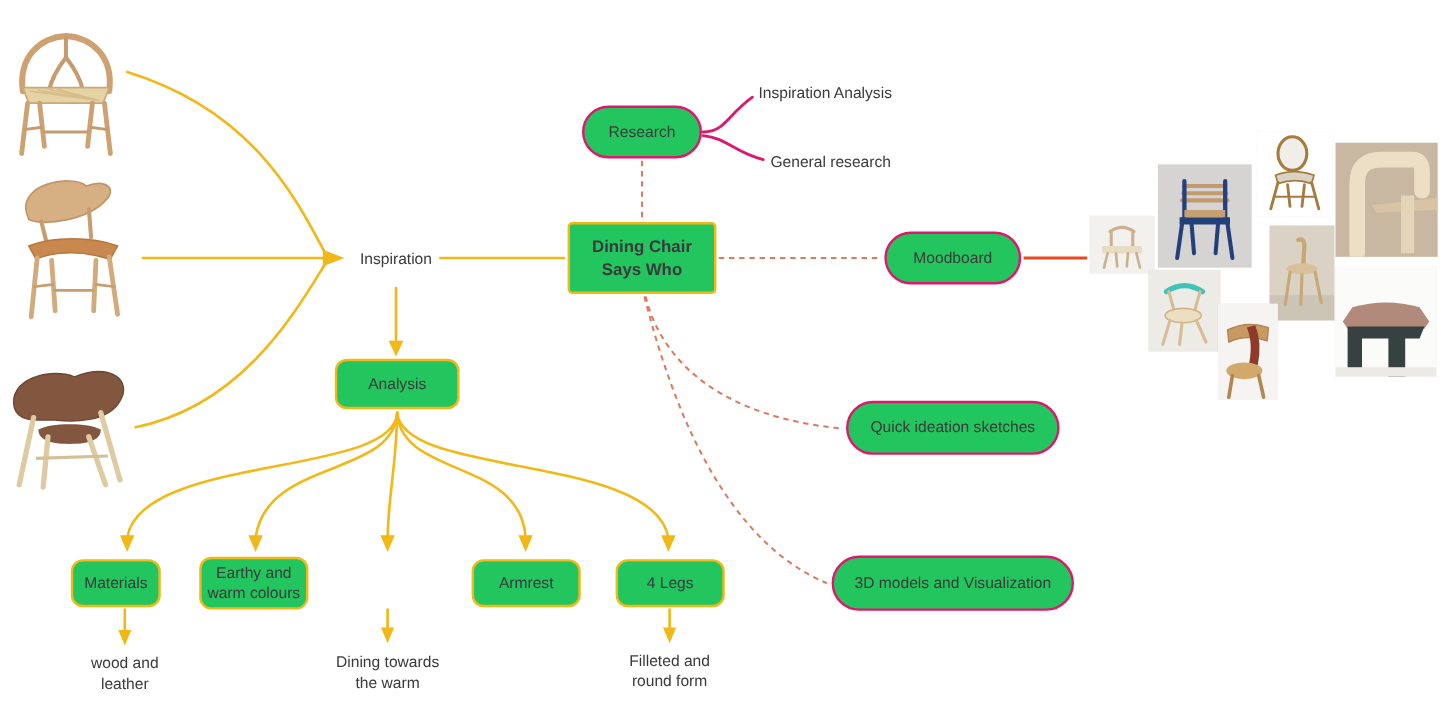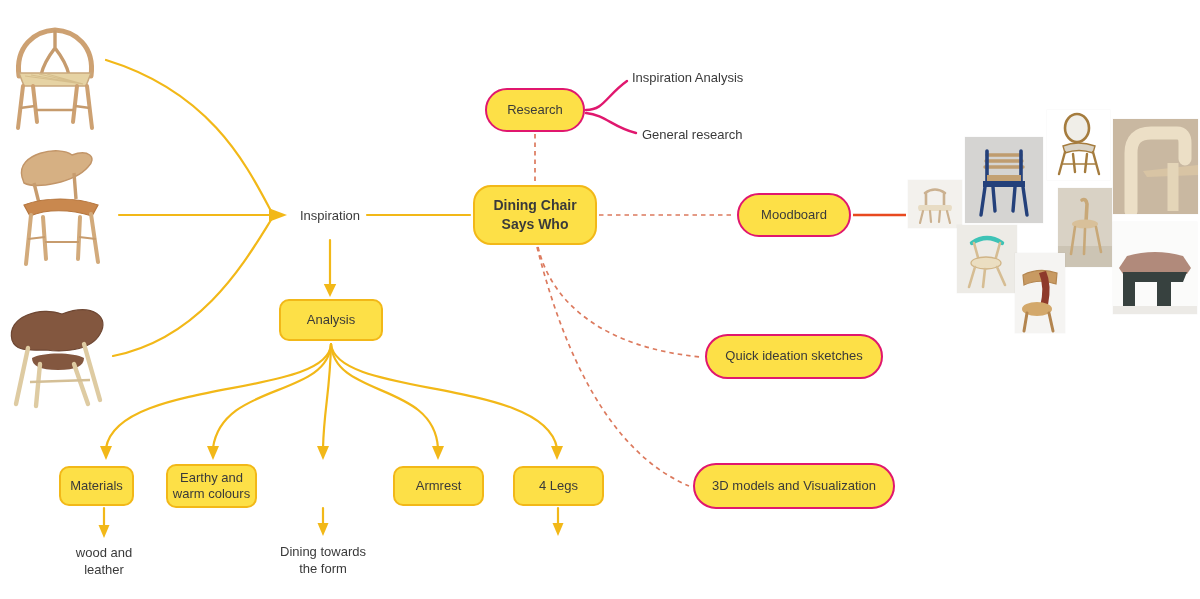--- a/index.html
+++ b/index.html
@@ -9,26 +9,26 @@
   *{margin:0;padding:0;box-sizing:border-box;}
   html,body{background:#fff;}
   body{font-family:"Liberation Sans","DejaVu Sans",sans-serif;color:var(--text);}
   .canvas{position:relative;width:1200px;height:599px;background:#ffffff;overflow:hidden;}
   .canvas svg.overlay{position:absolute;left:0;top:0;z-index:1;}
   .s-yellow{stroke:var(--yellow);stroke-width:2.2;fill:none;stroke-linecap:round;}
   .s-pink{stroke:var(--pink);stroke-width:2.4;fill:none;stroke-linecap:round;}
   .s-salmon{stroke:var(--salmon);stroke-width:1.7;fill:none;stroke-dasharray:4.5 4;}
   .s-red{stroke:var(--red);stroke-width:2.4;fill:none;}
   .f-yellow{fill:var(--yellow);stroke:none;}
-  .node{position:absolute;z-index:3;background:#fde047;display:flex;flex-direction:column;
+  .node{position:absolute;z-index:3;background:#22c55e;display:flex;flex-direction:column;
         align-items:center;justify-content:center;text-align:center;font-size:13px;
         line-height:1.25;color:var(--text);}
   .y-node{border:2.4px solid var(--yellow);border-radius:10px;}
   .p-node{border:2.6px solid var(--pink);border-radius:23px;}
-  .center-node{border:2.6px solid var(--yellow);border-radius:18px;font-weight:bold;font-size:14px;line-height:1.35;}
+  .center-node{border:2.6px solid var(--yellow);border-radius:4px;font-weight:bold;font-size:14px;line-height:1.35;}
   .floating-label{position:absolute;z-index:3;font-size:13px;color:var(--text);text-align:center;line-height:1.3;}
   .img-box{position:absolute;z-index:2;}
   .img-box svg{display:block;}
   .tile{position:absolute;z-index:2;box-shadow:0 0 0 0.5px rgba(0,0,0,0.03);}
 </style>
 </head>
 <body>
 
 <div class="canvas">
 
@@ -158,23 +158,27 @@
     <span>General research</span>
   </div>
 
   <div class="floating-label" style="left:54px;top:545px;width:100px;">
     <div>wood and</div>
     <div>leather</div>
   </div>
 
   <div class="floating-label" style="left:272px;top:544px;width:102px;">
     <div>Dining towards</div>
-    <div>the form</div>
-  </div>
-
+    <div>the warm</div>
+  </div>
+
+  <div class="floating-label" style="left:507px;top:543px;width:102px;">
+    <div>Filleted and</div>
+    <div>round form</div>
+  </div>
 
   <div class="tile" style="left:908px;top:180px;width:54px;height:48px;background:#F3F1ED;">
     <svg width="54" height="48" viewBox="0 0 54 48">
       <path d="M17,13 q10,-7 20,0 M18,13 V26 M36,13 V26" stroke="#CBB190" stroke-width="2.6" fill="none" stroke-linecap="round"></path>
       <path d="M12,25 h30 q2,0 2,3 l-1,3 h-32 l-1,-3 q0,-3 2,-3 z" fill="#E8DCC4"></path>
       <path d="M15,31 L12,43 M39,31 L42,43 M22,31 L23,42 M32,31 L31,42" stroke="#CBB190" stroke-width="2.2" stroke-linecap="round"></path>
     </svg>
   </div>
 
   <div class="tile" style="left:965px;top:137px;width:78px;height:86px;background:#D5D4D2;">

